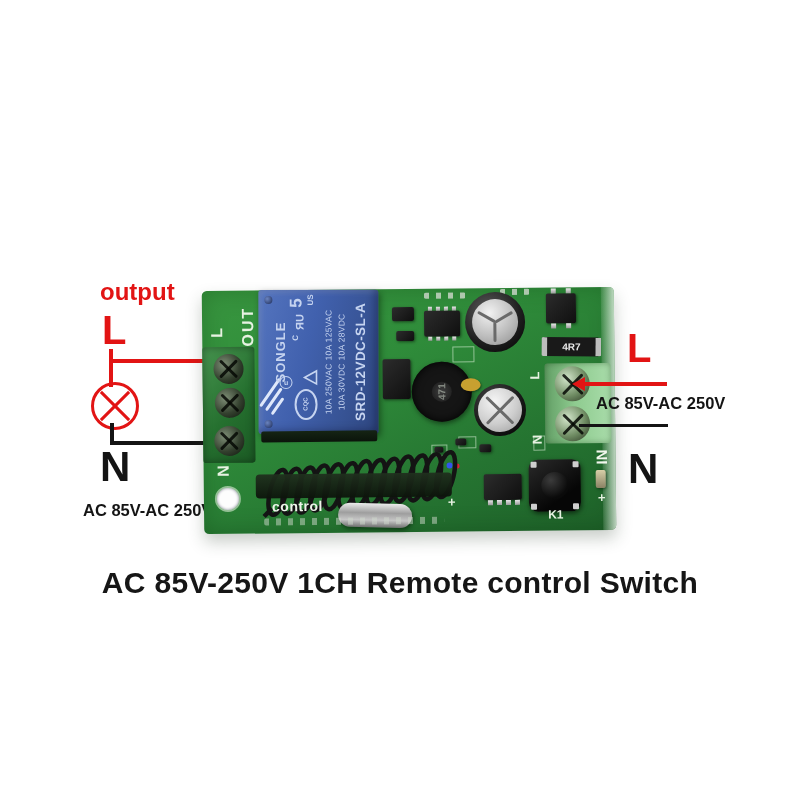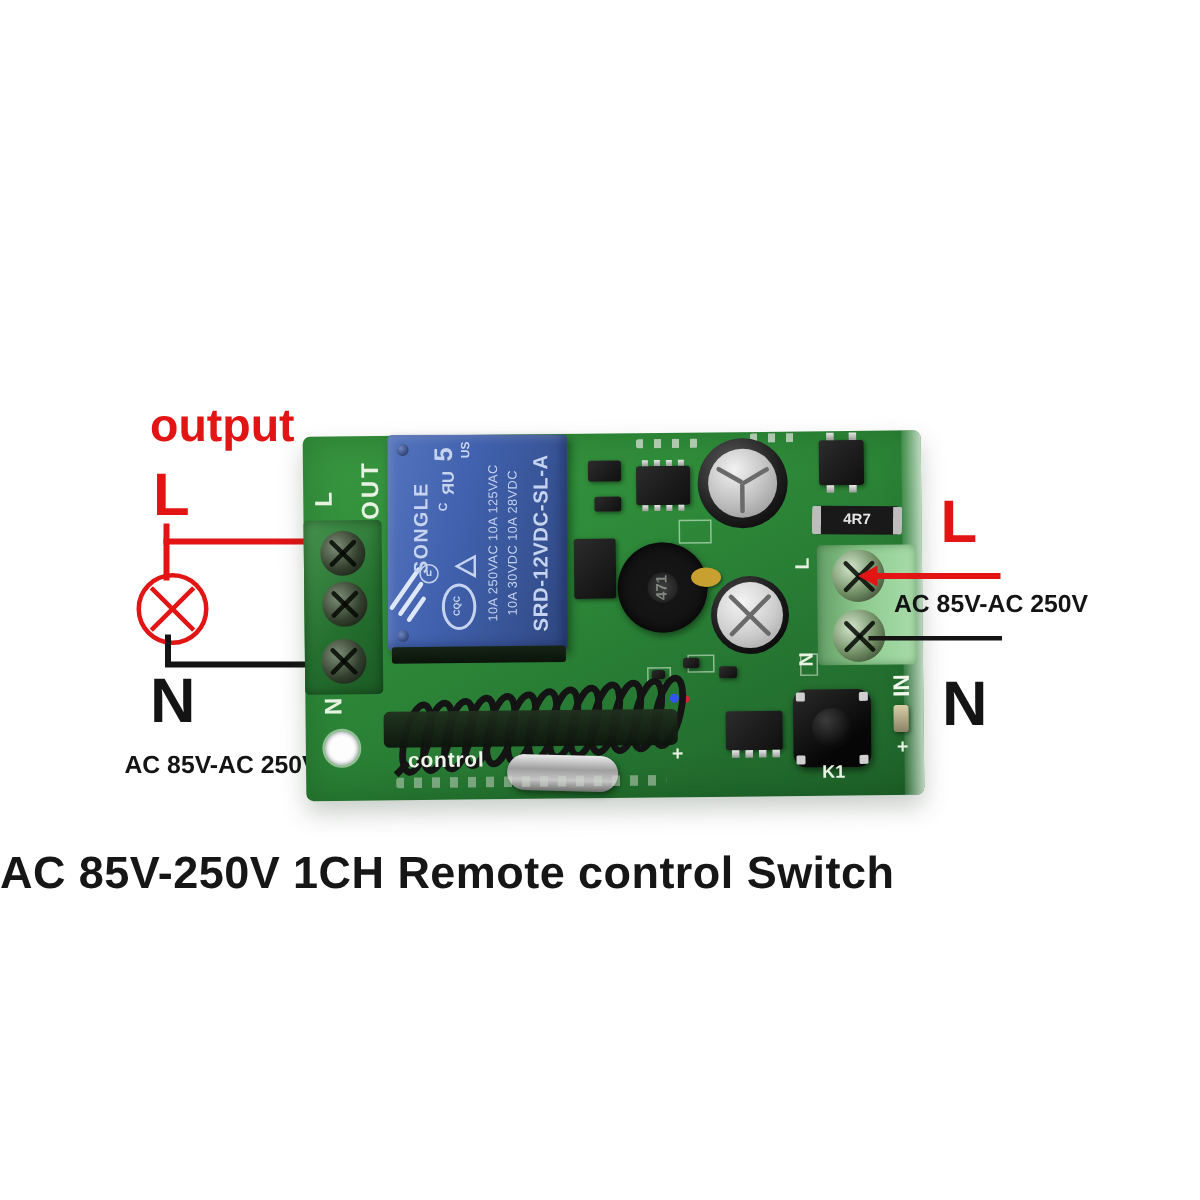--- a/index.html
+++ b/index.html
@@ -3,25 +3,25 @@
 <meta charset="utf-8">
 <style>
   html,body{margin:0;padding:0;background:#fff;}
   .stage{position:relative;width:800px;height:800px;background:#fff;overflow:hidden;
          font-family:"Liberation Sans","DejaVu Sans",sans-serif;}
   .abs{position:absolute;}
 
   
   .logo{left:14px;top:12px;font-size:38px;font-weight:bold;color:#0d0d0d;letter-spacing:.5px;}
   .title{left:0;right:0;top:186px;text-align:center;font-size:42px;font-weight:bold;color:#1d1daa;}
-  .caption{left:0;right:0;top:566px;font-size:30px;font-weight:bold;color:#161616;letter-spacing:.3px;}
+  .caption{left:0;right:0;top:566px;text-align:center;font-size:30px;font-weight:bold;color:#161616;letter-spacing:.3px;}
 
   .red{color:#e21414;}
   .blk{color:#141414;}
-  .lbl-out{left:100px;top:266px;font-size:31px;font-weight:bold;}
+  .lbl-out{left:100px;top:278px;font-size:24px;font-weight:bold;}
   .lbl-L-left{left:102px;top:310px;font-size:40px;font-weight:bold;line-height:1;}
   .lbl-N-left{left:100px;top:446px;font-size:42px;font-weight:bold;line-height:1;}
   .lbl-ac-left{left:83px;top:501px;font-size:16.5px;font-weight:bold;}
   .lbl-L-right{left:627px;top:328px;font-size:40px;font-weight:bold;line-height:1;}
   .lbl-N-right{left:628px;top:448px;font-size:42px;font-weight:bold;line-height:1;}
   .lbl-ac-right{left:596px;top:394px;font-size:16.5px;font-weight:bold;}
 
   
   .wire{background:#e21414;}
   .wire-blk{background:#141414;}

